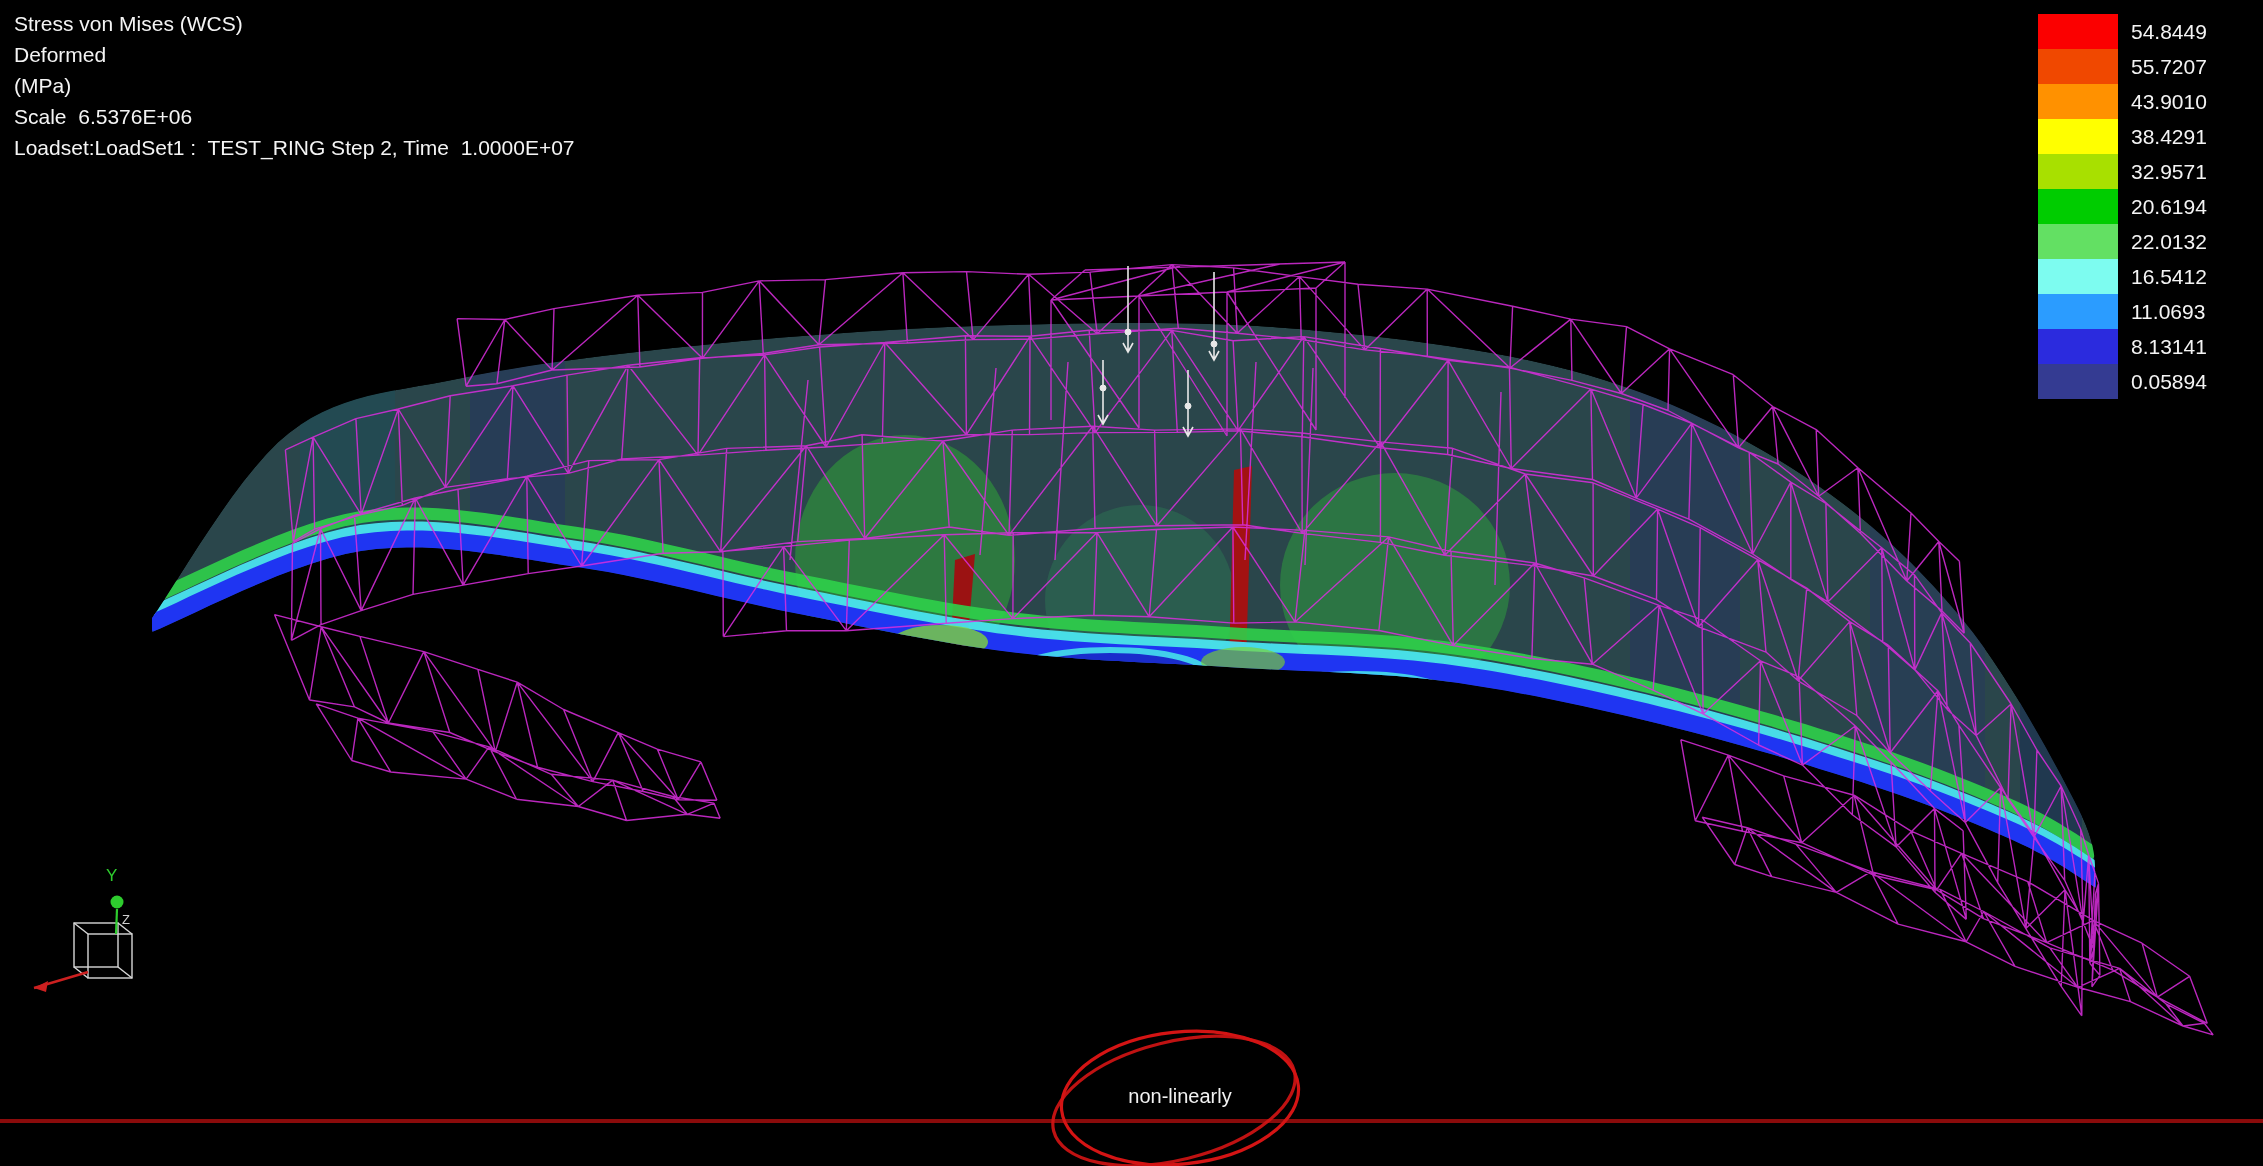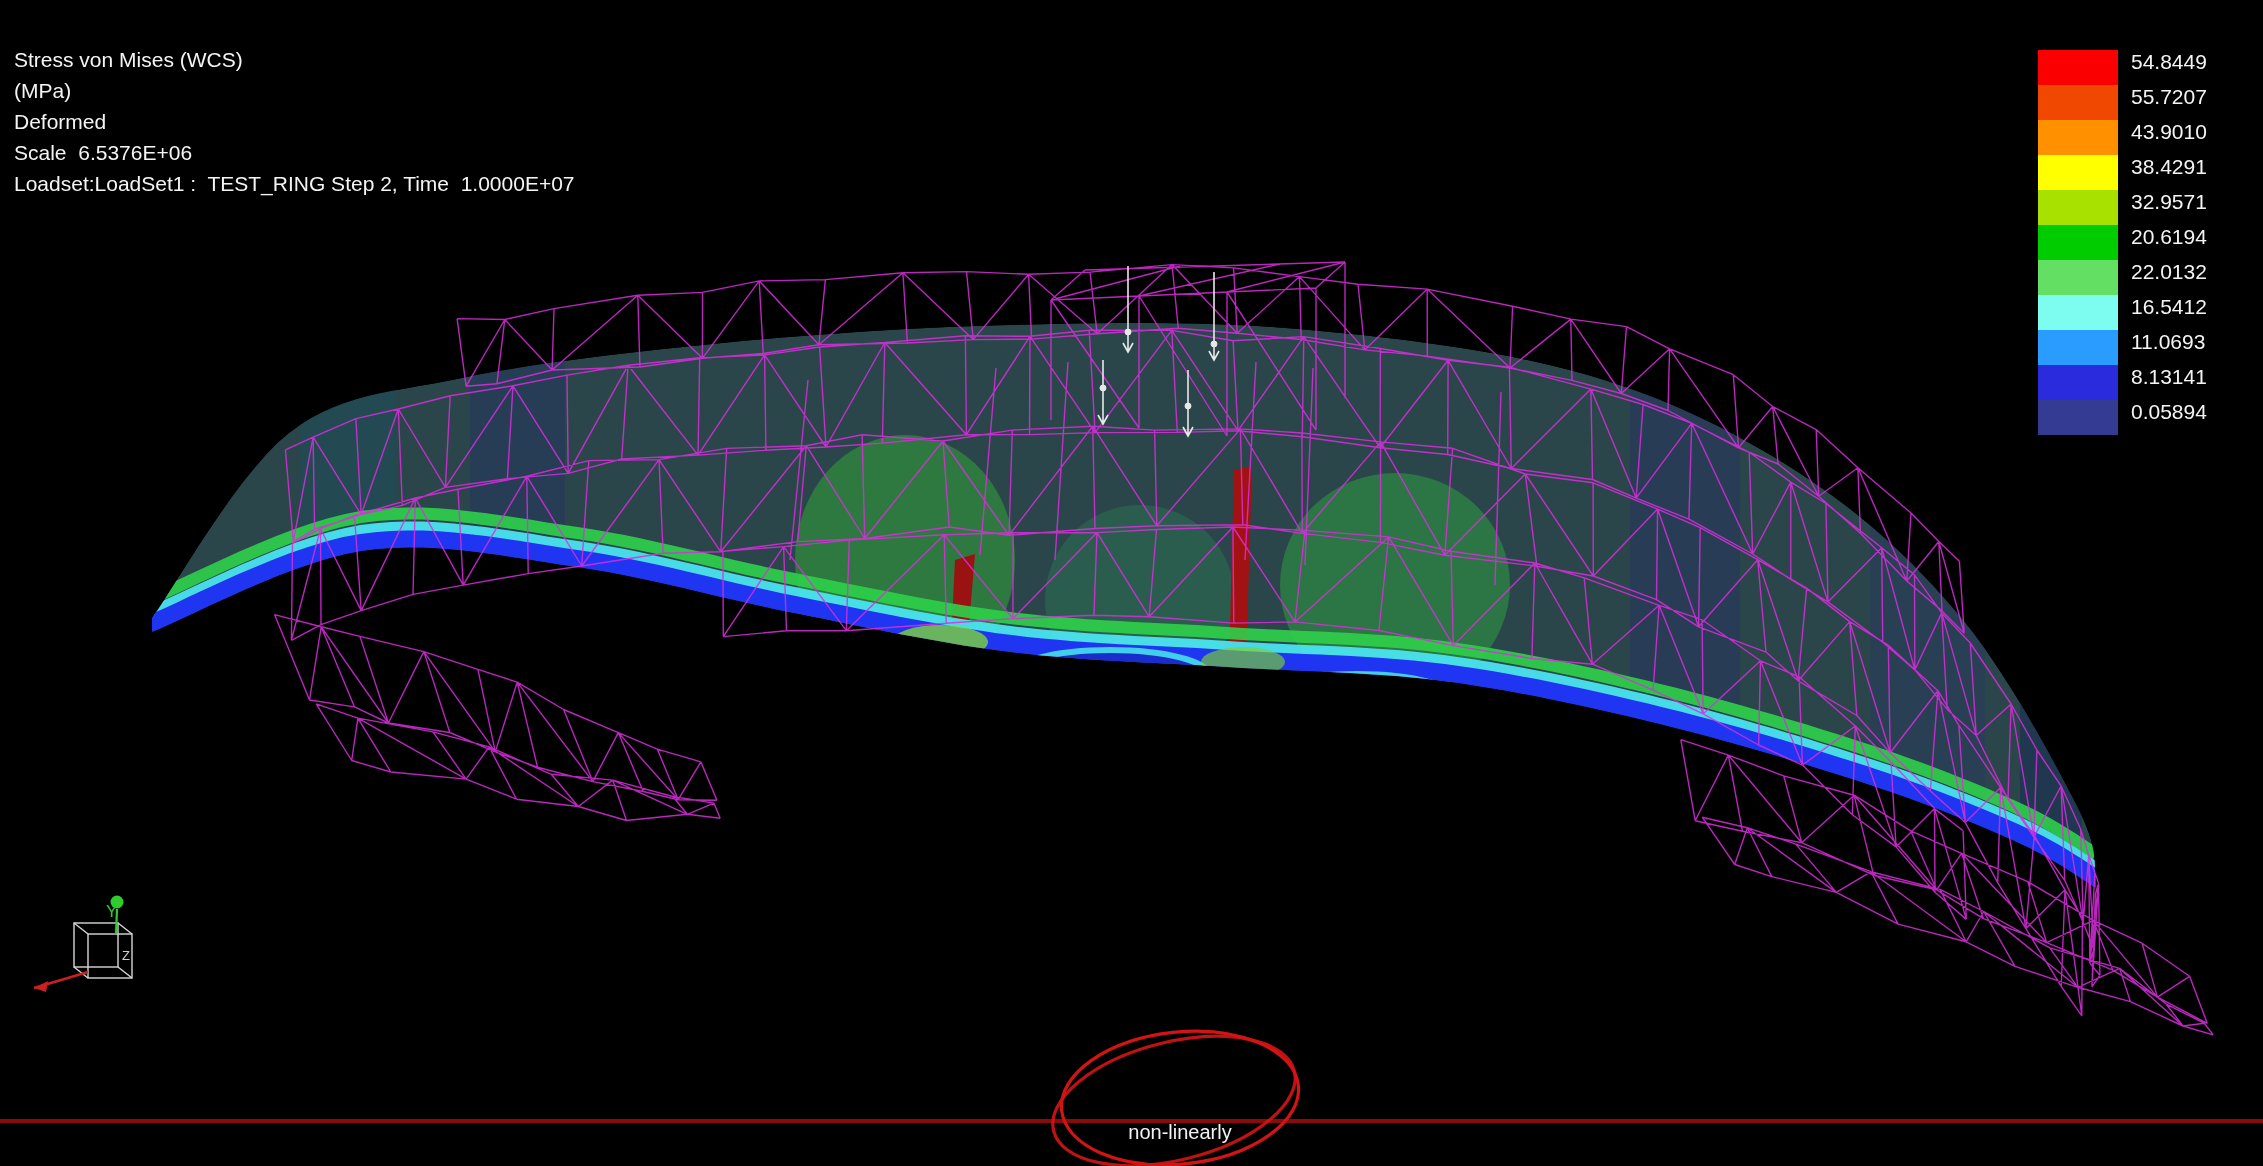--- a/index.html
+++ b/index.html
@@ -1,22 +1,22 @@
 <!DOCTYPE html>
 <html><head>
 <meta charset="utf-8">
 <style>
   html,body{margin:0;padding:0;background:#000;}
   #app{position:relative;width:2263px;height:1166px;background:#000;overflow:hidden;
        font-family:"Liberation Sans","DejaVu Sans",sans-serif;}
   #scene{position:absolute;left:0;top:0;z-index:1;}
-  .overlay{position:absolute;z-index:2;margin-top:36px;}
+  .overlay{position:absolute;z-index:2;}
   .hdr{color:#f4f4f4;font-size:21px;line-height:31px;white-space:pre;}
   #legend{left:2038px;top:14px;display:flex;flex-direction:column;}
-  .legend-row{display:flex;height:35px;}
+  .legend-row{display:flex;align-items:center;height:35px;}
   .legend-swatch{width:80px;height:35px;flex:none;}
   .legend-value{color:#f4f4f4;font-size:21px;padding-left:13px;white-space:pre;}
   #annotation-label{color:#f2f2f2;font-size:20px;transform:translate(-50%,-50%);white-space:pre;}
   .triad-label{font-size:17px;}
 </style>
 </head>
 <body>
 
 <div id="app">
 
@@ -77,22 +77,22 @@
     <rect x="0" y="1119" width="2263" height="4" style="fill: rgb(138, 11, 11);"></rect>
 
     <g fill="none" stroke-width="3.2">
       <ellipse cx="1180" cy="1098" rx="119" ry="66" transform="rotate(-6 1180 1098)" style="stroke: rgb(212, 20, 20);"></ellipse>
       <ellipse cx="1174" cy="1101" rx="124" ry="59" transform="rotate(-14 1174 1101)" opacity="0.9" style="stroke: rgb(212, 20, 20);"></ellipse>
     </g>
   </svg>
 
   <div class="overlay" style="left:14px;top:8px;">
     <div class="hdr">Stress von Mises (WCS)</div>
+    <div class="hdr">Deformed</div>
     <div class="hdr">(MPa)</div>
-    <div class="hdr">Deformed</div>
     <div class="hdr">Scale  6.5376E+06</div>
     <div class="hdr">Loadset:LoadSet1 :  TEST_RING Step 2, Time  1.0000E+07</div>
   </div>
 
   <div id="legend" class="overlay">
     <div class="legend-row">
       <div class="legend-swatch" style="background-color: rgb(251, 0, 0);"></div>
       <div class="legend-value">54.8449</div>
     </div>
     <div class="legend-row">

